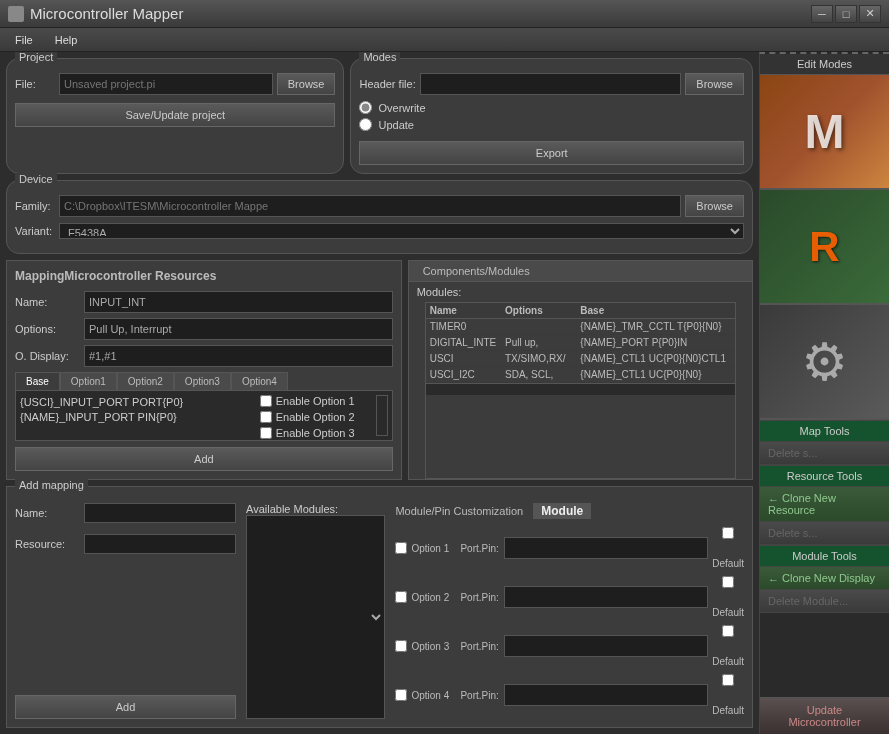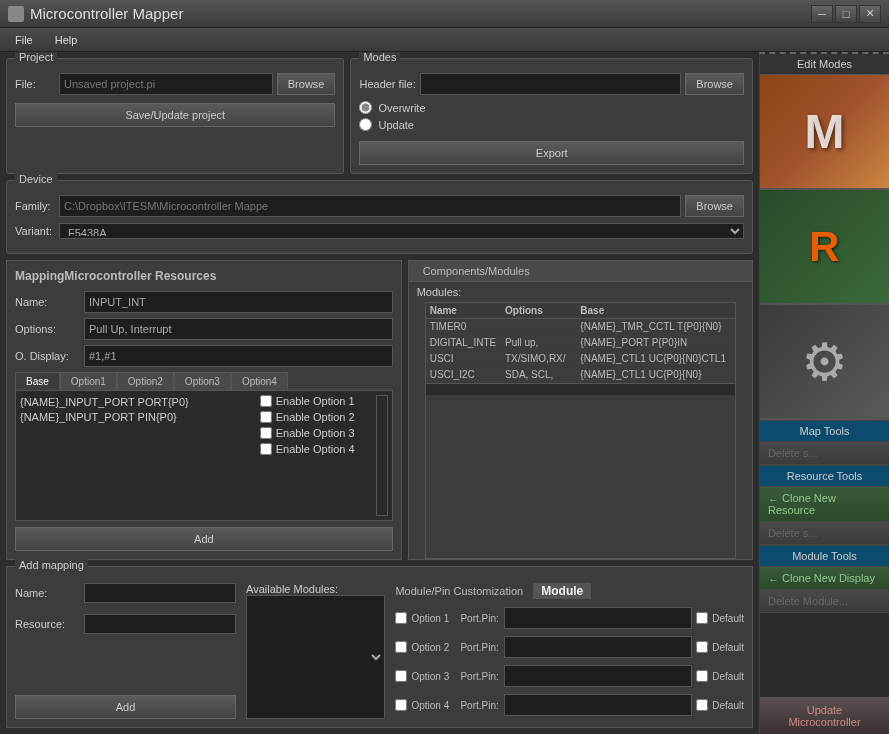--- a/index.html
+++ b/index.html
@@ -56,21 +56,21 @@
 
     
     .top-row {
       display: flex;
       gap: 6px;
     }
 
     .panel {
       border: 1px solid #555;
       background: #3c3c3c;
-      border-radius: 3px;
+      border-radius: 13px;
       position: relative;
     }
     .panel-title {
       position: absolute;
       top: -8px;
       left: 8px;
       background: #3c3c3c;
       padding: 0 4px;
       color: #ccc;
       font-size: 11px;
@@ -296,21 +296,21 @@
     .pin-port-label { color: #bbb; font-size: 10px; min-width: 40px; }
     .pin-input {
       background: #1e1e1e;
       border: 1px solid #555;
       color: #aaa;
       height: 18px;
       width: 75px;
       padding: 1px 3px;
       font-size: 10px;
     }
-    .default-checkbox { display: flex; align-items: center; gap: 4px; }
+    .default-checkbox { display: flex; align-items: center; gap: 19px; flex-direction: column; }
     .def-label { color: #bbb; font-size: 10px; }
 
     
     .right-sidebar {
       width: 130px;
       background: #2a2a2a;
       border-left: 1px solid #444;
       display: flex;
       flex-direction: column;
       overflow: hidden;
@@ -394,21 +394,21 @@
       font-size: 11px;
       background: #333;
       border-bottom: 1px solid #555;
     }
 
     .sidebar-section-label {
       text-align: center;
       color: #ccc;
       padding: 4px;
       font-size: 11px;
-      background: #0c4a6e;
+      background: #14532d;
       border-bottom: 1px solid #444;
       border-top: 1px solid #444;
     }
 
     .sidebar-btn {
       display: block;
       width: 100%;
       background: linear-gradient(to bottom, #4a4a4a, #3a3a3a);
       border: none;
       border-bottom: 1px solid #444;
@@ -540,21 +540,21 @@
         <div class="tabs">
           <div class="tab active">Base</div>
           <div class="tab">Option1</div>
           <div class="tab">Option2</div>
           <div class="tab">Option3</div>
           <div class="tab">Option4</div>
         </div>
 
         <div class="tab-content">
           <div class="code-area">
-            <div>{NAME}_INPUT_PORT PORT{P0}</div>
+            <div>{USCI}_INPUT_PORT PORT{P0}</div>
             <div>{NAME}_INPUT_PORT PIN{P0}</div>
           </div>
           <div class="options-area">
             <div class="checkbox-row">
               <input type="checkbox" style="">
               <span>Enable Option 1</span>
             </div>
             <div class="checkbox-row">
               <input type="checkbox" style="">
               <span>Enable Option 2</span>

